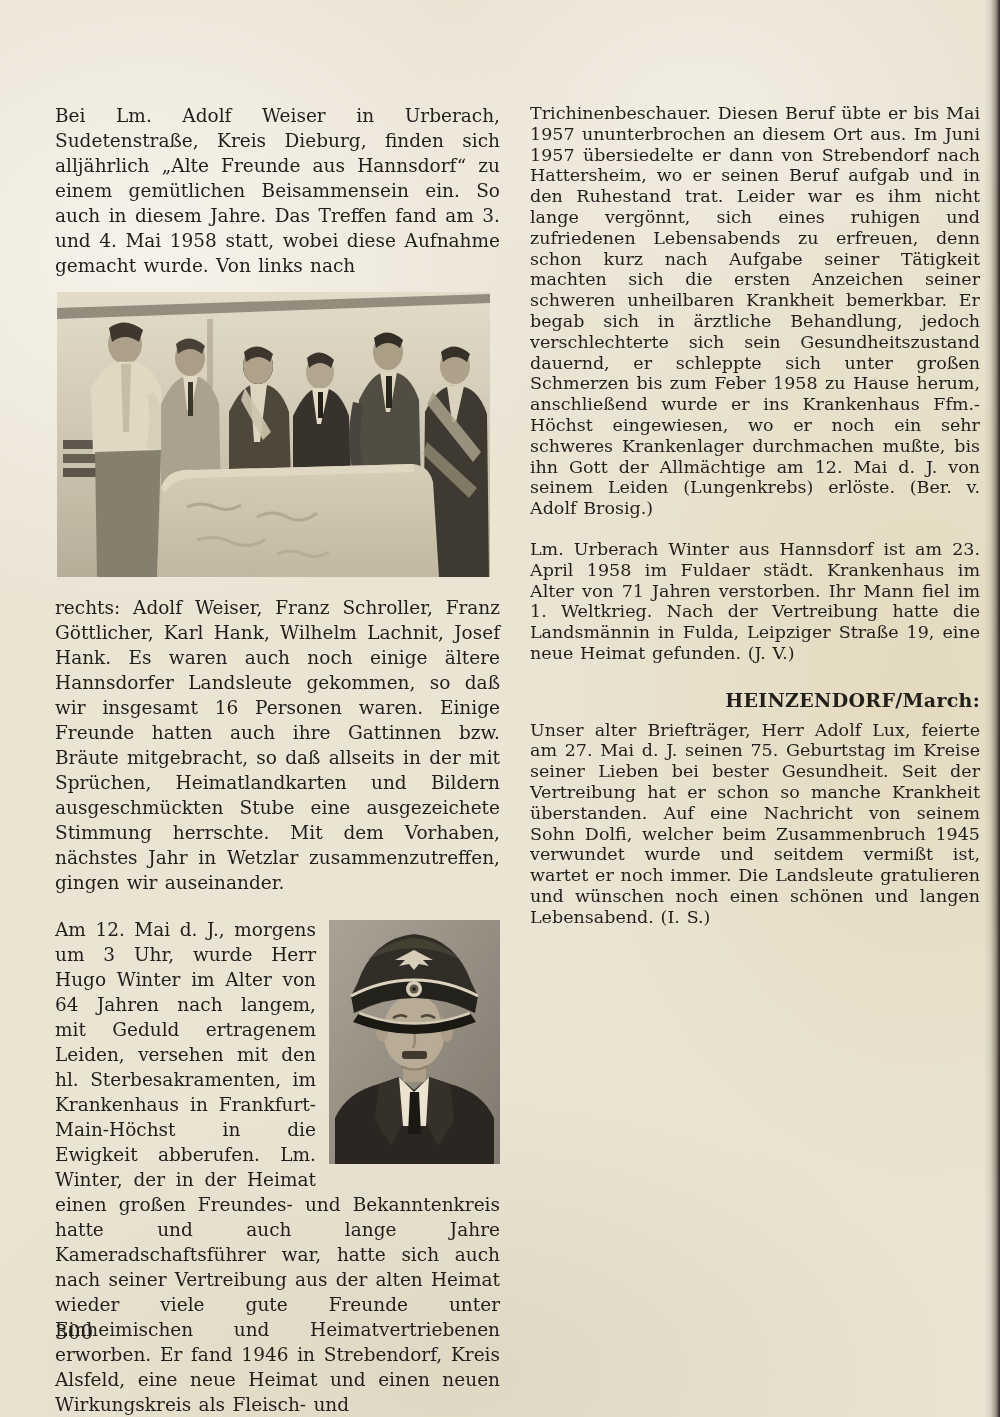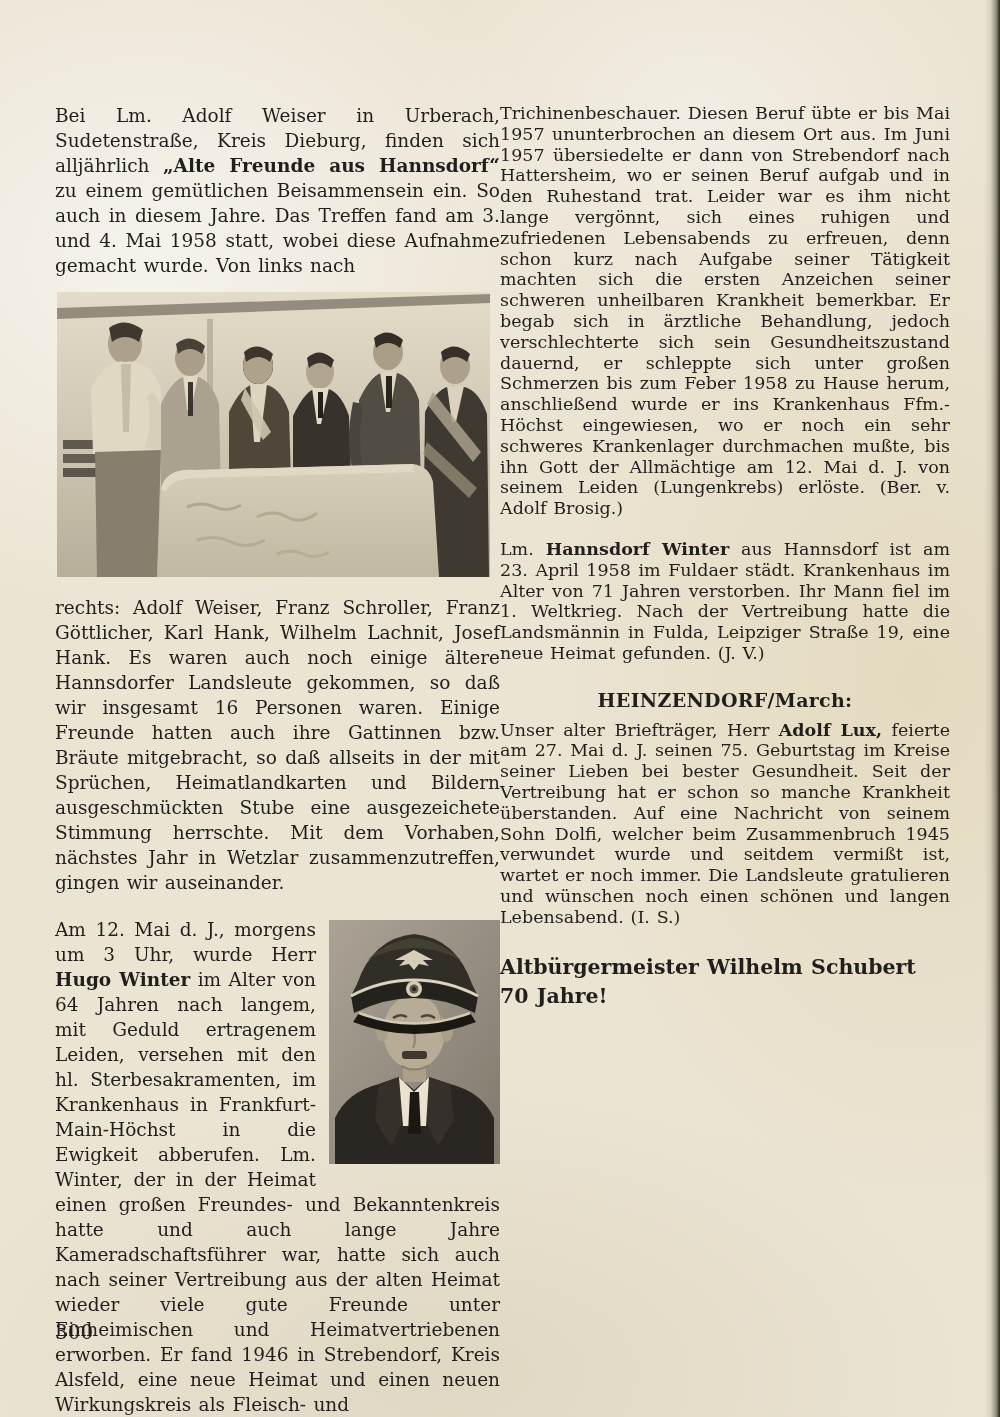--- a/index.html
+++ b/index.html
@@ -14,36 +14,36 @@
     font-family: "DejaVu Serif", "Liberation Serif", serif;
     color: #211f1c;
     -webkit-font-smoothing: antialiased;
   }
   .edge-shadow {
     position: absolute; top: 0; right: 0; width: 16px; height: 100%;
     background: linear-gradient(to right, rgba(58,52,43,0) 0%, rgba(58,52,43,0.10) 40%, rgba(48,43,35,0.45) 75%, #3a352c 96%, #2b2722 100%);
   }
   .col { position: absolute; top: 103px; text-align: justify; hyphens: auto; overflow-wrap: break-word; }
   .col-left  { left: 55px;  width: 445px; font-size: 18.5px; line-height: 25px; word-spacing: 1.5px; }
-  .col-right { left: 500px; width: 450px; font-size: 17.5px; line-height: 20.8px; word-spacing: 1.2px; }
+  .col-right { left: 530px; width: 450px; font-size: 17.5px; line-height: 20.8px; word-spacing: 1.2px; }
   p { margin: 0; }
   .col-left p + p { margin-top: 22px; }
   .pgap { margin-top: 20px !important; }
-  b, .bold { font-weight: bold; margin-top: 19px; }
+  b, .bold { font-weight: normal; margin-top: 19px; }
   .photo-frame {
     margin: 14px 0 18px 2px; width: 433px; height: 285px; overflow: hidden;
     filter: sepia(0.10) contrast(0.97);
   }
   .portrait-wrap {
     float: right; width: 171px; height: 244px; margin: 3px 0 10px 13px; overflow: hidden;
     filter: sepia(0.10) contrast(0.97);
   }
   .section-heading {
     font-weight: bold; font-size: 19px; letter-spacing: 0.3px;
-    margin: 26px 0 9px 0; text-align: center;
+    margin: 26px 0 9px 0; text-align: right;
   }
   .big-heading {
     font-weight: bold; font-size: 20.5px; line-height: 29px;
     margin: 26px 0 9px 0; text-align: left;
   }
   .page-number { position: absolute; left: 55px; top: 1320px; font-size: 20px; }
   svg { display: block; }
 </style>
 </head>
 <body>
@@ -181,31 +181,27 @@
       </svg>
     </span><span>Am 12. Mai d. J., morgens um 3 Uhr, wurde Herr </span><b>Hugo Winter</b><span> im Alter von 64 Jahren nach langem, mit Geduld ertragenem Leiden, versehen mit den hl. Sterbesakramenten, im Krankenhaus in Frankfurt-Main-Höchst in die Ewigkeit abberufen. Lm. Winter, der in der Heimat einen großen Freundes- und Bekanntenkreis hatte und auch lange Jahre Kameradschaftsführer war, hatte sich auch nach seiner Vertreibung aus der alten Heimat wieder viele gute Freunde unter Einheimischen und Heimatvertriebenen erworben. Er fand 1946 in Strebendorf, Kreis Alsfeld, eine neue Heimat und einen neuen Wirkungskreis als Fleisch- und</span>
   </p>
 
 </div>
 
 <div class="col col-right">
 
   <p>Trichinenbeschauer. Diesen Beruf übte er bis Mai 1957 ununterbrochen an diesem Ort aus. Im Juni 1957 übersiedelte er dann von Strebendorf nach Hattersheim, wo er seinen Beruf aufgab und in den Ruhestand trat. Leider war es ihm nicht lange vergönnt, sich eines ruhigen und zufriedenen Lebensabends zu erfreuen, denn schon kurz nach Aufgabe seiner Tätigkeit machten sich die ersten Anzeichen seiner schweren unheilbaren Krankheit bemerkbar. Er begab sich in ärztliche Behandlung, jedoch verschlechterte sich sein Gesundheitszustand dauernd, er schleppte sich unter großen Schmerzen bis zum Feber 1958 zu Hause herum, anschließend wurde er ins Krankenhaus Ffm.-Höchst eingewiesen, wo er noch ein sehr schweres Krankenlager durchmachen mußte, bis ihn Gott der Allmächtige am 12. Mai d. J. von seinem Leiden (Lungenkrebs) erlöste. (Ber. v. Adolf Brosig.)</p>
 
-  <p class="pgap"><span>Lm. </span><b>Hannsdorf Winter</b><span> aus Hannsdorf ist am 23. April 1958 im Fuldaer städt. Krankenhaus im Alter von 71 Jahren verstorben. Ihr Mann fiel im 1. Weltkrieg. Nach der Vertreibung hatte die Landsmännin in Fulda, Leipziger Straße 19, eine neue Heimat gefunden. (J. V.)</span></p>
+  <p class="pgap"><span>Lm. </span><b>Urberach Winter</b><span> aus Hannsdorf ist am 23. April 1958 im Fuldaer städt. Krankenhaus im Alter von 71 Jahren verstorben. Ihr Mann fiel im 1. Weltkrieg. Nach der Vertreibung hatte die Landsmännin in Fulda, Leipziger Straße 19, eine neue Heimat gefunden. (J. V.)</span></p>
 
   <div class="section-heading">HEINZENDORF/March:</div>
 
 
 
   <p><span>Unser alter Briefträger, Herr </span><b>Adolf Lux,</b><span> feierte am 27. Mai d. J. seinen 75. Geburtstag im Kreise seiner Lieben bei bester Gesundheit. Seit der Vertreibung hat er schon so manche Krankheit überstanden. Auf eine Nachricht von seinem Sohn Dolfi, welcher beim Zusammenbruch 1945 verwundet wurde und seitdem vermißt ist, wartet er noch immer. Die Landsleute gratulieren und wünschen noch einen schönen und langen Lebensabend. (I. S.)</span></p>
 
-  <div class="big-heading">
-    <div>Altbürgermeister Wilhelm Schubert</div>
-    <div>70 Jahre!</div>
-  </div>
 
 
 </div>
 
 <div class="page-number">300</div>
 
 <div class="edge-shadow"></div>
 
 </body></html>

